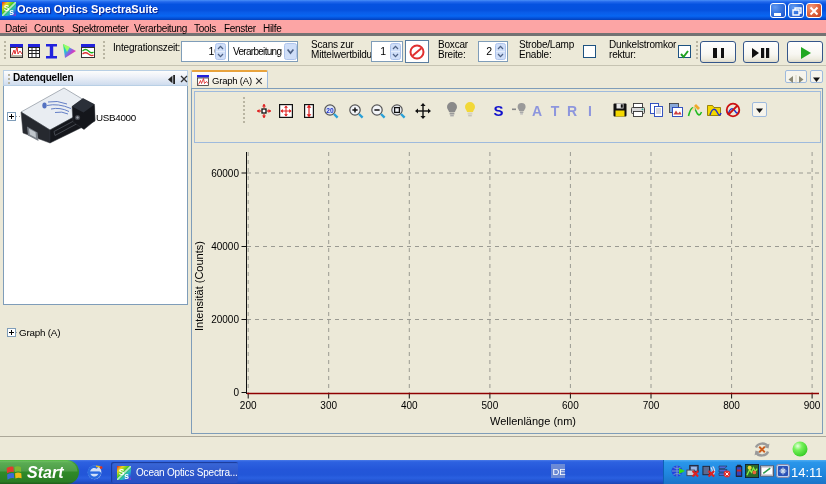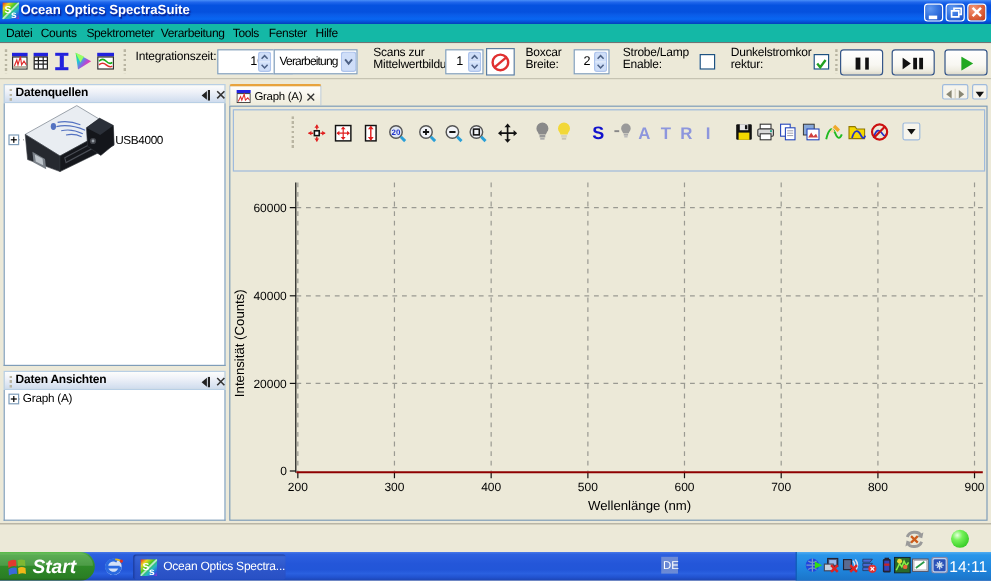--- a/index.html
+++ b/index.html
@@ -9,21 +9,21 @@
   
   #titlebar{left:0;top:0;width:826px;height:20px;
     background:linear-gradient(180deg,#4a90f8 0%,#2268ec 9%,#0552e0 22%,#0551de 50%,#0a5ce8 62%,#0866f2 80%,#0550d8 91%,#0340b8 100%);}
   #titletext{left:17px;top:3px;color:#fff;font-weight:bold;font-size:11px;letter-spacing:0px;
     text-shadow:1px 1px 1px #0a1f8f;}
   .winbtn{top:3px;width:16px;height:15px;border-radius:3px;border:1px solid #fff;box-sizing:border-box;}
   #btnmin{left:770px;background:radial-gradient(circle at 30% 25%,#6199f0 0%,#3675e0 45%,#1c50c8 100%);}
   #btnmax{left:788px;background:radial-gradient(circle at 30% 25%,#6199f0 0%,#3675e0 45%,#1c50c8 100%);}
   #btncls{left:806px;background:radial-gradient(circle at 30% 25%,#f2987a 0%,#e26a43 45%,#c13c1a 100%);}
   
-  #menubar{left:0;top:20px;width:826px;height:16px;background:#14b8a6;font-size:11px;color:#000;border-bottom:1px solid #737373;box-sizing:border-box;}
+  #menubar{left:0;top:20px;width:826px;height:16px;background:#fca5a5;font-size:11px;color:#000;border-bottom:3px solid #737373;box-sizing:border-box;}
   .mitem{position:absolute;top:3px;font-size:10px;letter-spacing:-0.3px;}
   
   #toolbar{left:0;top:36px;width:826px;height:30px;background:#ece9d8;border-bottom:1px solid #c6c3b2;box-sizing:border-box;}
   .tgrip{position:absolute;top:41px;width:2px;height:20px;
     background:repeating-linear-gradient(180deg,#b9b5a2 0 2px,transparent 2px 4px);}
   .tlabel{position:absolute;font-size:10px;color:#000;line-height:9.5px;letter-spacing:-0.2px;}
   .spinbox{position:absolute;background:#fff;border:1px solid #7f9db9;box-sizing:border-box;font-size:10.5px;text-align:right;}
   .combo{position:absolute;background:#fff;border:1px solid #7f9db9;box-sizing:border-box;font-size:10.5px;}
   .chk{position:absolute;width:13px;height:13px;background:#fff;border:1px solid #1d5281;box-sizing:border-box;}
   .playbtn{position:absolute;top:41px;width:36px;height:22px;border:1px solid #35568a;border-radius:3px;
@@ -237,33 +237,20 @@
     <g fill="none" stroke="#3a5cb8" stroke-width="0.9" opacity="0.85">
       <path d="M28 17 q9 -2 19 2"></path>
       <path d="M27 20.5 q11 -2.5 24 3"></path>
       <path d="M31 24 q9 -2 18 2.5"></path>
       <path d="M35 27.5 q7 -1.5 13 1.5"></path>
     </g>
     <ellipse cx="24.5" cy="20.5" rx="2.2" ry="2.9" fill="#3a5cb8" opacity="0.85"></ellipse>
   </svg>
   <div class="abs" style="left:96px;top:112px;font-size:9.8px;letter-spacing:-0.3px">USB4000</div>
 
-  <div class="panel" style="top:309px;height:125px">
-    <div class="phead">
-        <span style="position:absolute;left:9px;top:1px">Daten Ansichten</span>
-      <svg class="abs" style="left:163px;top:4px" width="10" height="9" viewBox="0 0 10 9">
-          <path d="M6.2 0 v9 h1.8 v-9 z M5.4 0.8 l-4.4 3.7 l4.4 3.7 z" fill="#222"></path>
-        </svg>
-      <svg class="abs" style="left:176px;top:4px" width="8" height="8" viewBox="0 0 8 8">
-          <path d="M1 1 L7 7 M7 1 L1 7" stroke="#333" stroke-width="1.3"></path>
-        </svg>
-      <div class="abs" style="left:4px;top:3px;width:2px;height:10px;background:repeating-linear-gradient(180deg,#b9b5a2 0 2px,transparent 2px 4px)"></div>
-    </div>
-    <div class="pbody"></div>
-  </div>
   <div class="abs" style="left:7px;top:328px;width:9px;height:9px;border:1px solid #7f9db9;background:#fff;box-sizing:border-box">
     <div class="abs" style="left:1px;top:3px;width:5px;height:1px;background:#000"></div>
     <div class="abs" style="left:3px;top:1px;width:1px;height:5px;background:#000"></div>
   </div>
   <div class="abs" style="left:16px;top:332px;width:4px;height:1px;background:repeating-linear-gradient(90deg,#999 0 1px,transparent 1px 3px)"></div>
   <div class="abs" style="left:19px;top:327px;font-size:9.8px;letter-spacing:-0.2px">Graph (A)</div>
 
   <div id="tab1" class="abs" style="left:191px;top:70px">
     <svg class="abs" style="left:5px;top:3px" width="12" height="11" viewBox="0 0 12 11">
       <rect x="0" y="0" width="12" height="2.5" fill="#2222dd"></rect>

